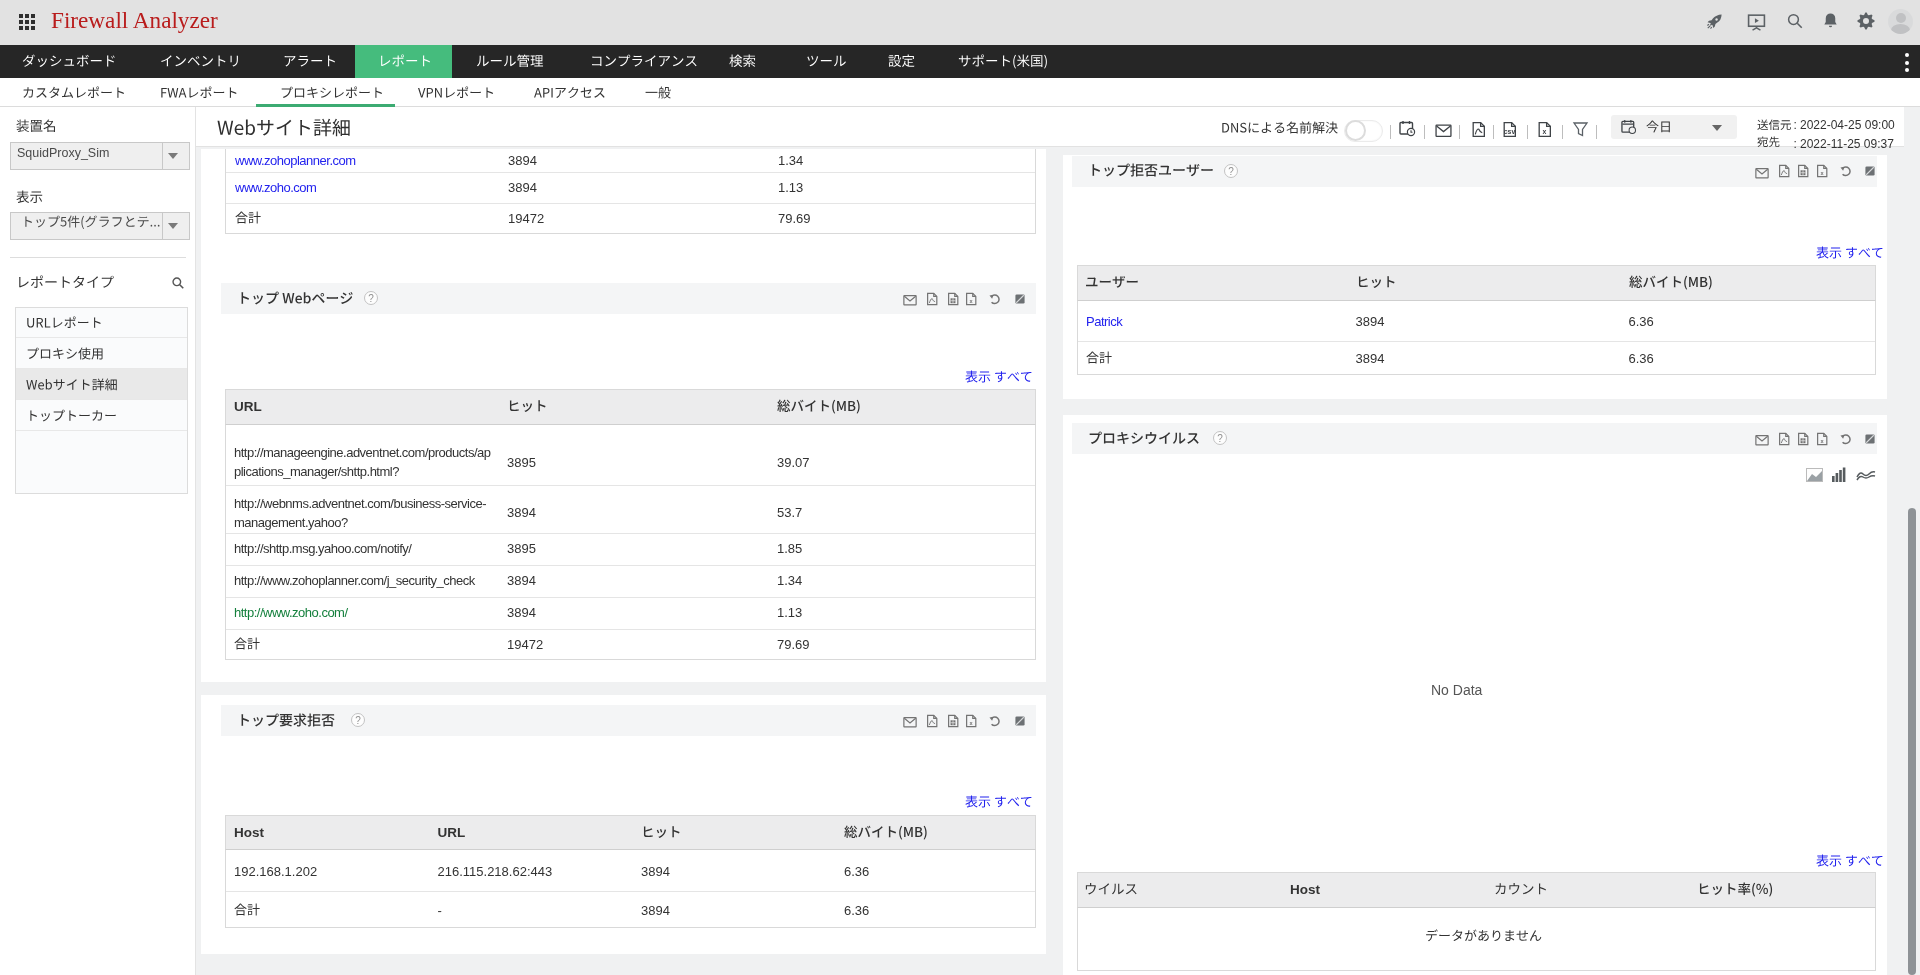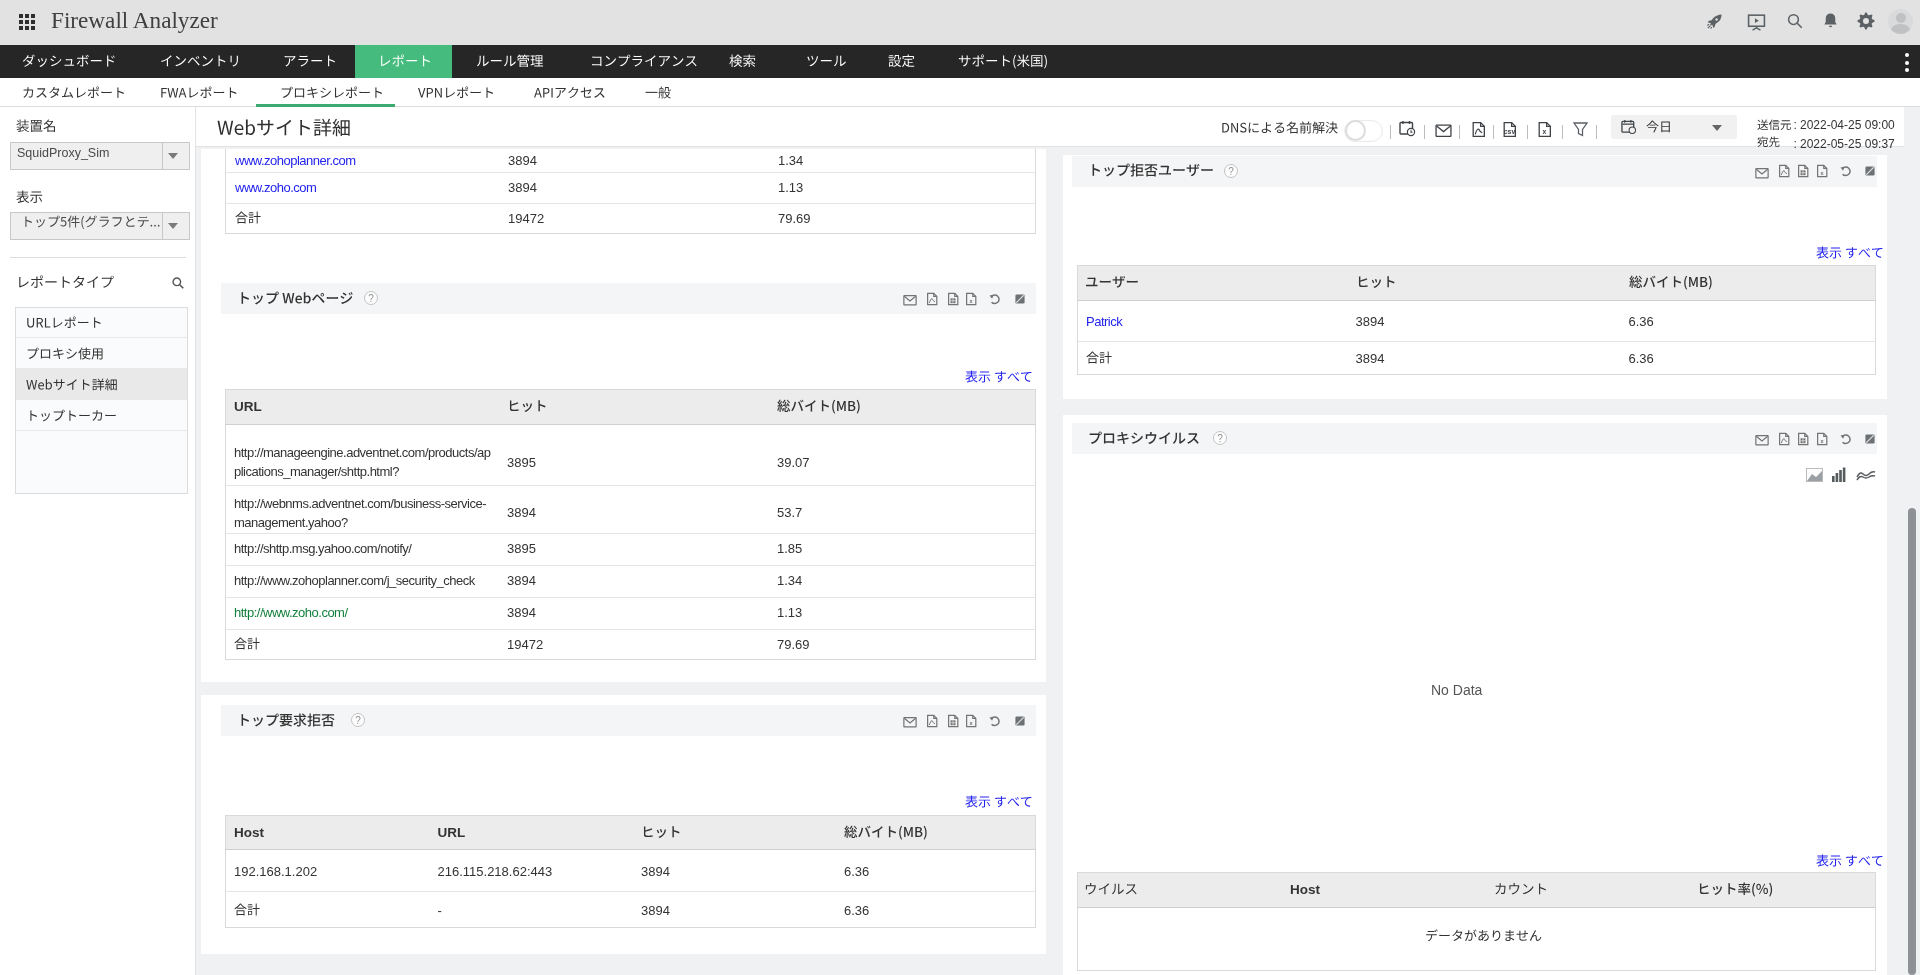--- a/index.html
+++ b/index.html
@@ -137,21 +137,21 @@
     <rect x="0" y="0" width="4" height="4" fill="#2e2e2e"></rect>
     <rect x="6" y="0" width="4" height="4" fill="#2e2e2e"></rect>
     <rect x="12" y="0" width="4" height="4" fill="#2e2e2e"></rect>
     <rect x="0" y="6" width="4" height="4" fill="#2e2e2e"></rect>
     <rect x="6" y="6" width="4" height="4" fill="#2e2e2e"></rect>
     <rect x="12" y="6" width="4" height="4" fill="#2e2e2e"></rect>
     <rect x="0" y="12" width="4" height="4" fill="#2e2e2e"></rect>
     <rect x="6" y="12" width="4" height="4" fill="#2e2e2e"></rect>
     <rect x="12" y="12" width="4" height="4" fill="#2e2e2e"></rect>
   </svg>
-<div style="position:absolute;left:51px;top:6.5px;font:normal 23.2px 'Liberation Serif',sans-serif;color:#404040;white-space:nowrap">Firewall Analyzer</div>
+<div style="position:absolute;left:51px;top:6.5px;font:normal 23.2px 'Liberation Serif',sans-serif;color:#b91c1c;white-space:nowrap">Firewall Analyzer</div>
 <svg style="position:absolute;left:1705px;top:12px" width="19" height="19" viewBox="0 0 24 24">
     <path fill="#5c6165" d="M21 3c-4.5.2-8.3 2-10.8 4.9l-1.9 2.4-3.2.8 -1.9 1.9 3.5 1 .7.7 -1.3 1.8 .9.9 1.8-1.3 .7.7 1 3.5 1.9-1.9 .8-3.2 2.4-1.9C18.9 11.5 20.8 7.5 21 3z"></path>
     <circle cx="14.6" cy="9.4" r="1.5" fill="#e2e2e2"></circle>
     <path stroke="#5c6165" stroke-width="1.4" d="M6.5 17.5 3.5 20.5 M5 15.5 3 17 M8.5 19 7 21"></path>
   </svg>
 <svg style="position:absolute;left:1747px;top:12px" width="19" height="19" viewBox="0 0 24 24">
     <rect x="2" y="4" width="20" height="14" fill="none" stroke="#5c6165" stroke-width="2"></rect>
     <path d="M10 8 L15 11 L10 14 Z" fill="#5c6165"></path>
     <path stroke="#5c6165" stroke-width="1.8" d="M12 18 V21 M12 20 L7 23 M12 20 L17 23"></path>
   </svg>
@@ -416,21 +416,21 @@
     </svg></div>
 <div style="position:absolute;left:1793.5px;top:118px;font:normal 12px 'Liberation Sans',sans-serif;color:#333;white-space:nowrap">:</div>
 <div style="position:absolute;left:1800px;top:118px;font:normal 12px 'Liberation Sans',sans-serif;color:#333;white-space:nowrap">2022-04-25 09:00</div>
 <div style="position:absolute;left:1757px;top:135.5px"><svg width="23" height="14" viewBox="0 0 23 14">
       <g fill="#333" transform="translate(0,10.12) scale(0.01150,-0.01150)">
         <use href="#j66" x="0"></use>
         <use href="#j67" x="1000"></use>
       </g>
     </svg></div>
 <div style="position:absolute;left:1793.5px;top:136.5px;font:normal 12px 'Liberation Sans',sans-serif;color:#333;white-space:nowrap">:</div>
-<div style="position:absolute;left:1800px;top:136.5px;font:normal 12px 'Liberation Sans',sans-serif;color:#333;white-space:nowrap">2022-05-25 09:37</div>
+<div style="position:absolute;left:1800px;top:136.5px;font:normal 12px 'Liberation Sans',sans-serif;color:#333;white-space:nowrap">2022-11-25 09:37</div>
 <div style="position:absolute;left:0px;top:107px;width:196px;height:868px;background:#fff;border-right:1px solid #e3e3e3;"></div>
 <div style="position:absolute;left:16px;top:119px"><svg width="40" height="16" viewBox="0 0 40 16">
       <g fill="#333" transform="translate(0,11.88) scale(0.01350,-0.01350)">
         <use href="#j68" x="0"></use>
         <use href="#j69" x="1000"></use>
         <use href="#j57" x="2000"></use>
       </g>
     </svg></div>
 <div style="position:absolute;left:10px;top:141.5px;width:180px;height:28px;background:#efefef;border:1px solid #c8c8c8;"></div>
 <div style="position:absolute;left:17px;top:145.5px;font:normal 12.5px 'Liberation Sans',sans-serif;color:#4a4a4a;white-space:nowrap">SquidProxy_Sim</div>

